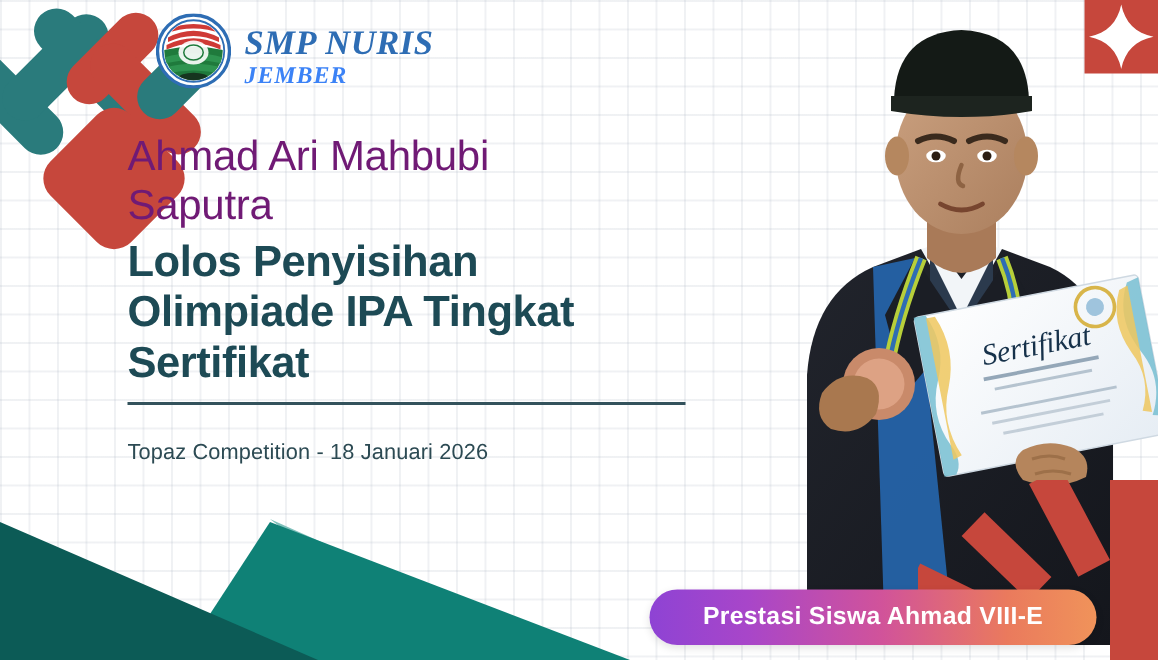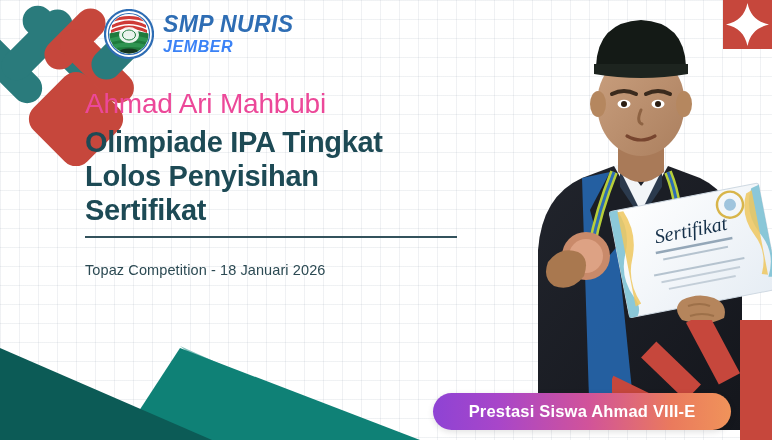--- a/index.html
+++ b/index.html
@@ -97,21 +97,21 @@
   .mountains svg { display:block; width: 100%; height: 100%; }
 
   
   .rays { position: absolute; right: 0; bottom: 0; width: 160px; height: 120px; }
   .rays svg { display:block; width:100%; height:100%; }
 
   
   .logo-row {
     position: absolute;
     left: 104px; top: 9px;
-    display: flex; align-items: center; gap: 9px;
+    display: flex; align-items: flex-end; gap: 9px; font-family: Liberation Serif, serif;
   }
   .logo-emblem { width: 50px; height: 50px; flex: 0 0 50px; }
   .logo-emblem svg { display:block; width:100%; height:100%; }
   .logo-words { display:flex; flex-direction: column; line-height: 1.0; }
   .logo-line1 {
     font-size: 23px; font-weight: 800; letter-spacing: 0.4px;
     color: #2e6db4; font-style: italic;
     text-shadow: 0 1px 0 rgba(255,255,255,0.9);
   }
   .logo-line2 {
@@ -121,21 +121,21 @@
 
   
   .headline {
     position: absolute;
     left: 85px; top: 88px;
     width: 430px;
   }
   .hl-name {
     font-size: 28px;
     font-weight: 400;
-    color: #ec4899;
+    color: #701a75;
     line-height: 1.17;
     letter-spacing: -0.2px;
   }
   .hl-title {
     margin-top: 5px;
     font-size: 29px;
     font-weight: 800;
     color: #1d4a55;
     line-height: 1.17;
     letter-spacing: -0.3px;
@@ -330,24 +330,25 @@
       </div>
       <div class="logo-words">
         <span class="logo-line1">SMP NURIS</span>
         <span class="logo-line2">JEMBER</span>
       </div>
     </div>
 
     <div class="headline">
       <div class="hl-name">
         <div>Ahmad Ari Mahbubi</div>
+        <div>Saputra</div>
       </div>
       <div class="hl-title">
+        <div>Lolos Penyisihan</div>
         <div>Olimpiade IPA Tingkat</div>
-        <div>Lolos Penyisihan</div>
         <div>Sertifikat</div>
       </div>
       <div class="rule"></div>
       <div class="hl-sub">Topaz Competition - 18 Januari 2026</div>
     </div>
 
     <div class="pill" style="pointer-events:auto;">
       <span class="pill-text">Prestasi Siswa Ahmad VIII-E</span>
     </div>
 

